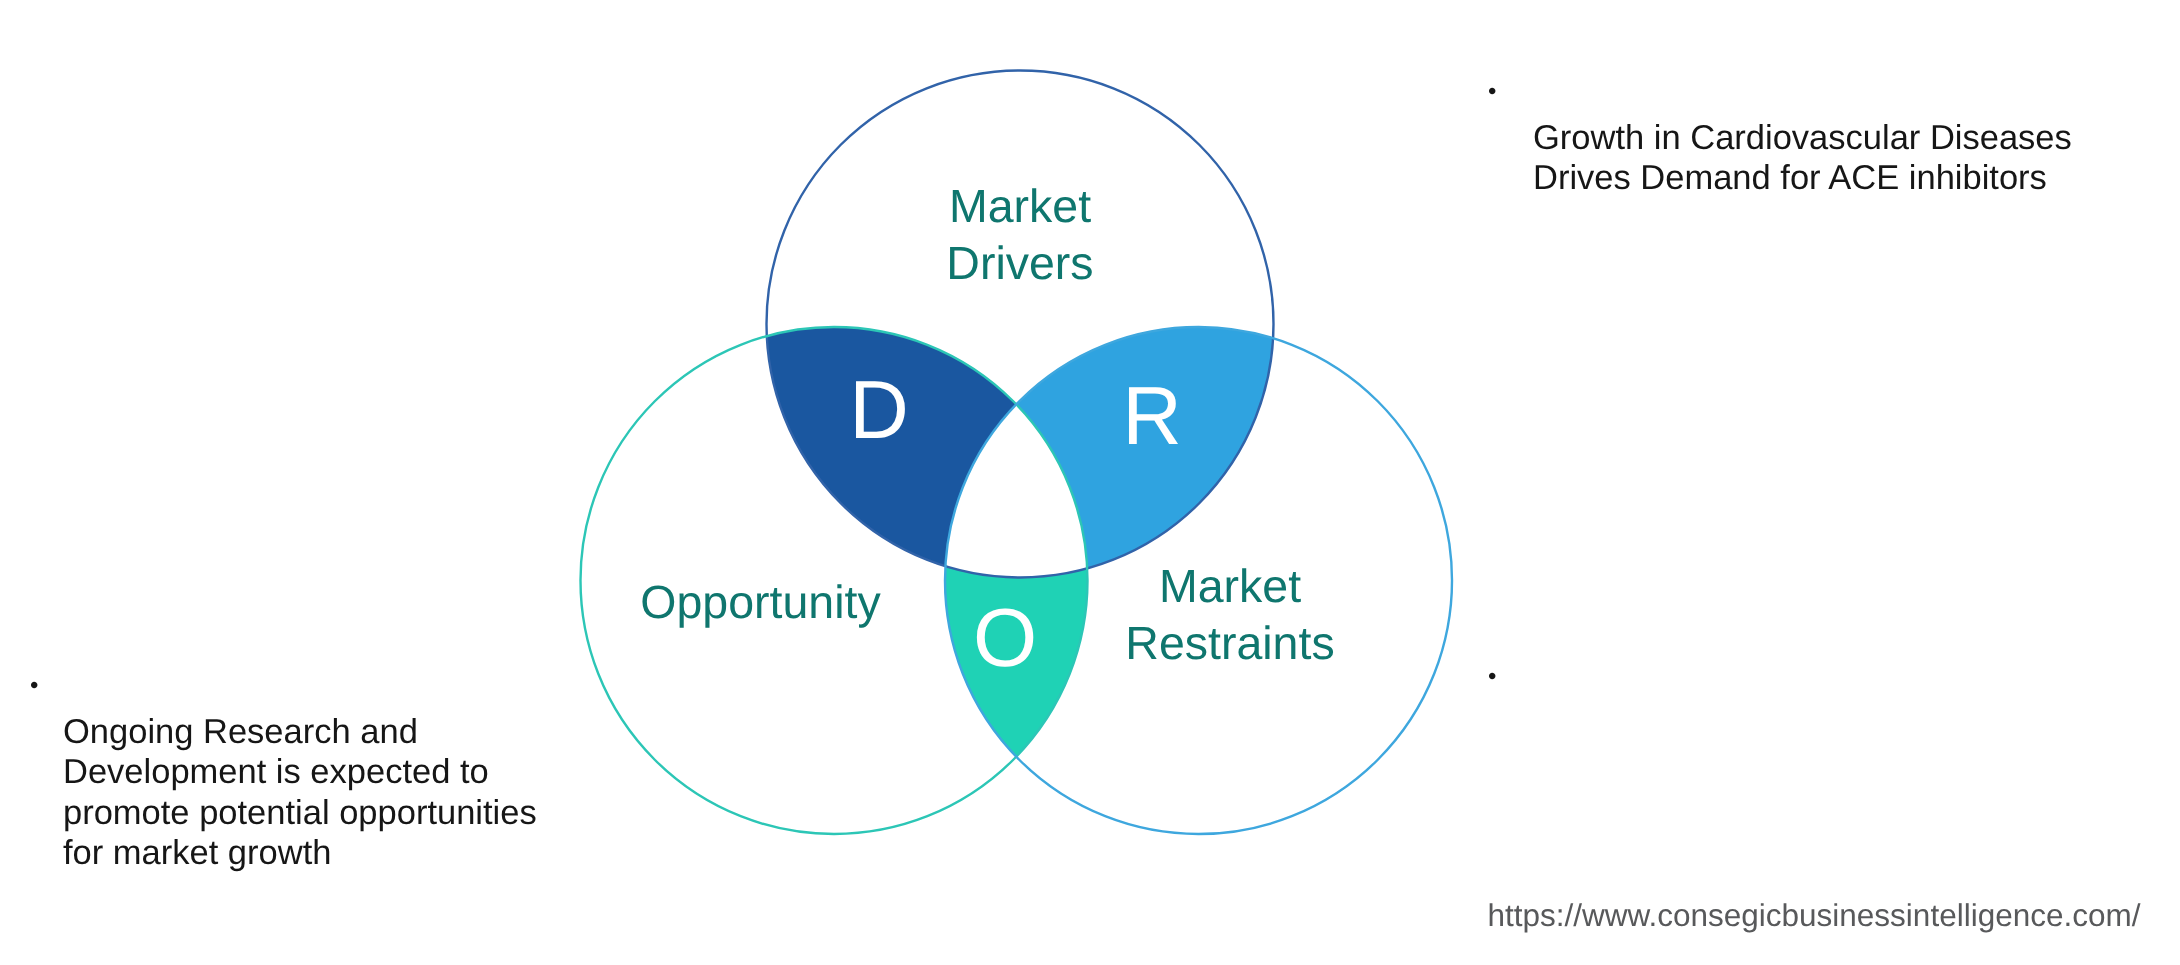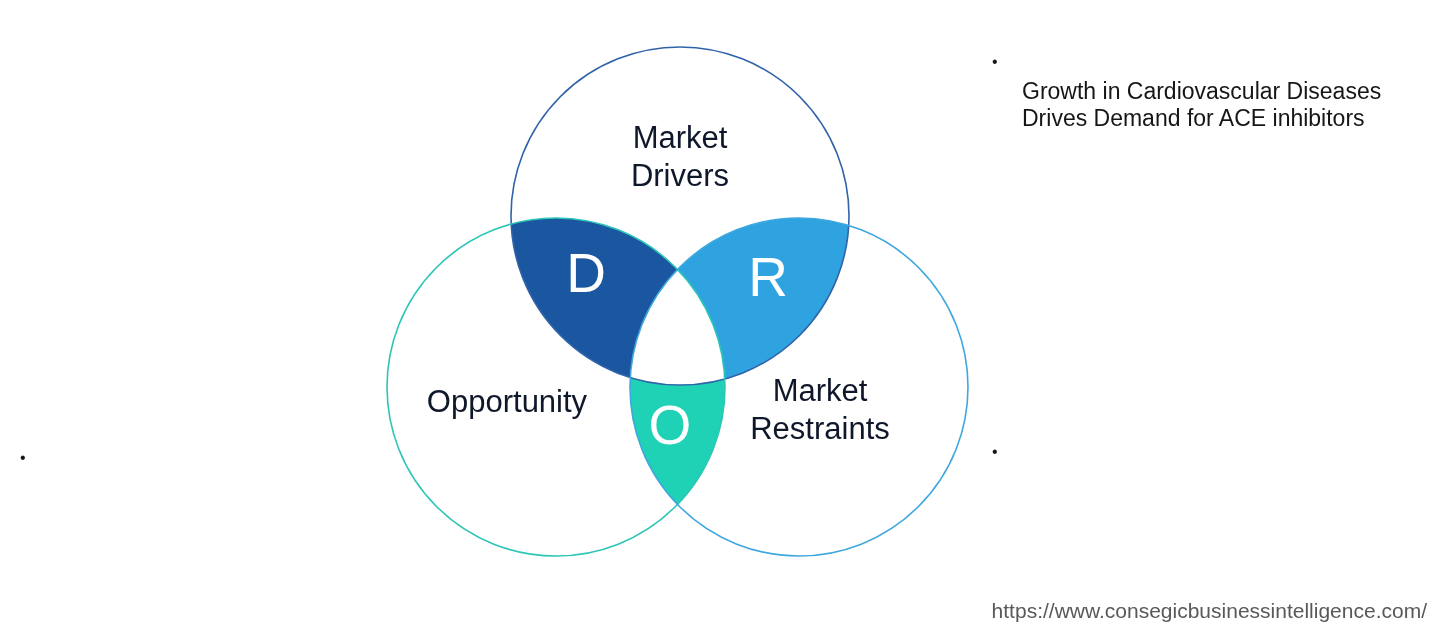--- a/index.html
+++ b/index.html
@@ -7,21 +7,21 @@
     width: 1453px; height: 643px;
     position: relative;
     background: #ffffff;
     overflow: hidden;
     font-family: "Liberation Sans", sans-serif;
   }
   #venn-svg { position: absolute; left: 0; top: 0; }
 
   .venn-label {
     position: absolute;
-    color: #0f172a;
+    color: #0f766e;
     font-size: 31px;
     line-height: 38px;
     text-align: center;
     white-space: pre-line;
   }
   #drivers-label    { left: 555px; top: 119px; width: 250px; }
   #opportunity-label{ left: 422px; top: 383px; width: 170px; white-space: nowrap; text-align: center; }
   #restraints-label { left: 720px; top: 372px; width: 200px; }
 
   .venn-letter {
@@ -118,15 +118,19 @@
   <span class="txt">Growth in Cardiovascular Diseases
 Drives Demand for ACE inhibitors</span>
 </div>
 
 <div class="note" id="restraints-note">
   <span class="dot">•</span>
 </div>
 
 <div class="note" id="opportunity-note">
   <span class="dot">•</span>
+  <span class="txt">Ongoing Research and
+Development is expected to
+promote potential opportunities
+for market growth</span>
 </div>
 
 <div id="source-url">https://www.consegicbusinessintelligence.com/</div>
 
 </body></html>

